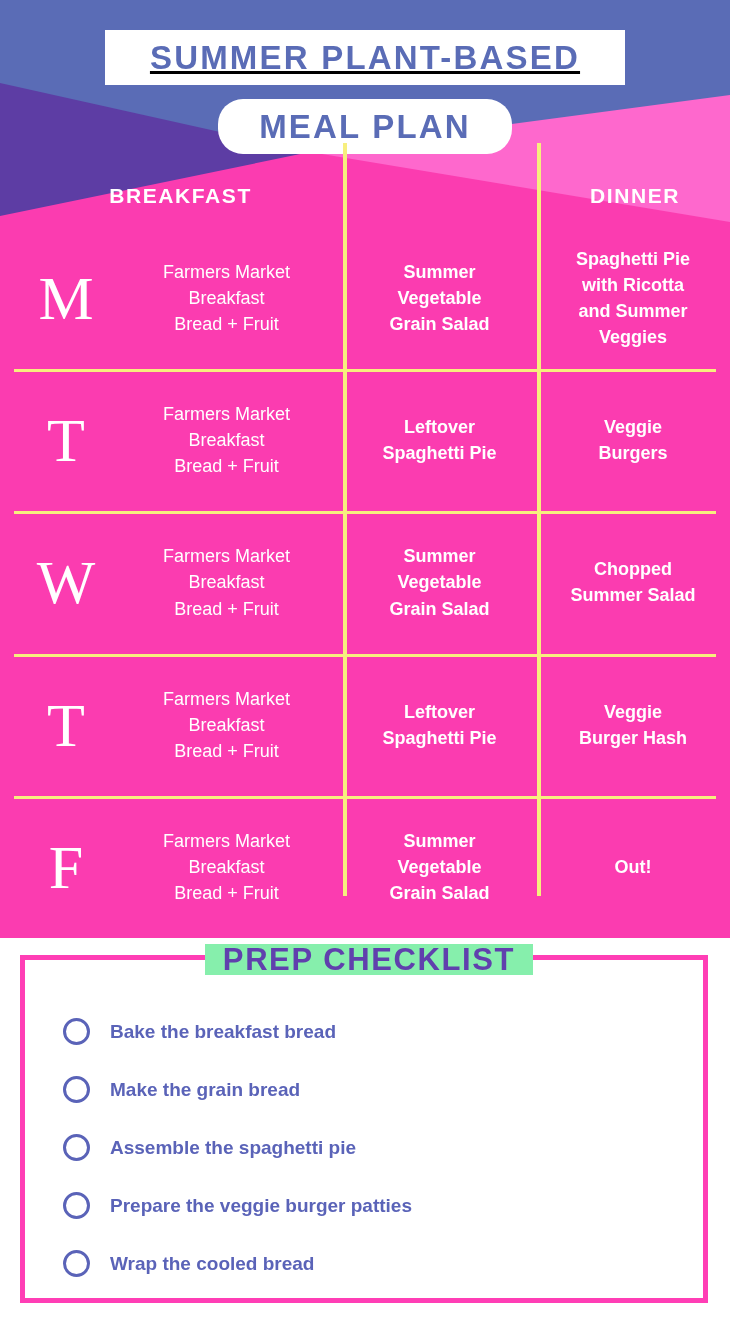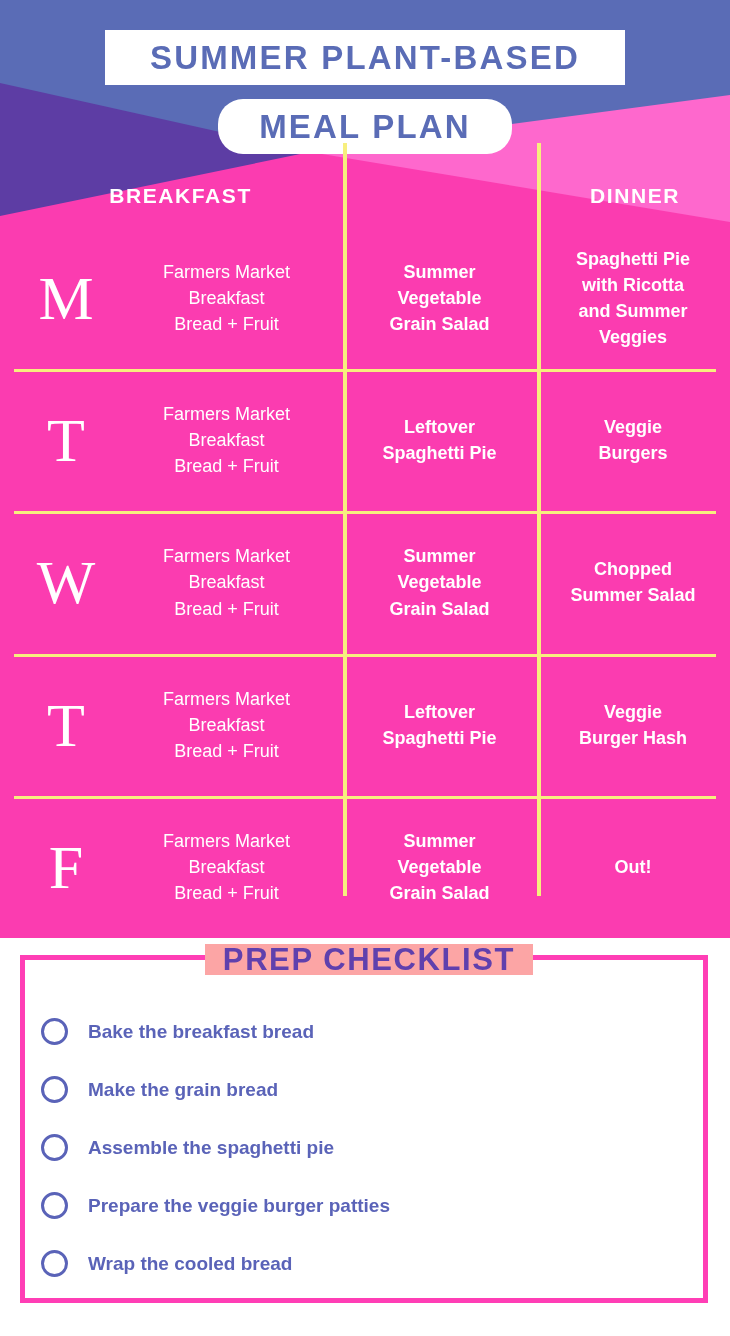--- a/index.html
+++ b/index.html
@@ -39,21 +39,21 @@
   }
   .title-band span {
     color: #5a6cb6;
     font-weight: bold;
     letter-spacing: 2.2px;
     line-height: 1;
     white-space: nowrap;
   }
   #title-line-1 {
     left: 105px; top: 30px;
-    width: 520px; height: 55px;
+    width: 520px; height: 55px; text-decoration: underline;
   }
   #title-line-1 span { font-size: 33px; }
 
   #title-line-2 {
     left: 218px; top: 99px;
     width: 294px; height: 55px; border-radius: 25px;
   }
   #title-line-2 span { font-size: 33px; }
 
   
@@ -181,36 +181,36 @@
     position: absolute;
     left: 0;
     top: -22px;
     width: 688px;
     height: 42px;
     display: flex;
     align-items: center;
     justify-content: center;
   }
   #checklist-title {
-    background: #fca5a5;
+    background: #86efac;
     padding: 0 18px;
     color: #6040ad;
     font-size: 31px;
     font-weight: bold;
     letter-spacing: 1.6px;
     line-height: 1;
     white-space: nowrap;
   }
 
   #checklist-items {
     position: absolute;
     left: 0;
     top: 42px;
     width: 100%;
-    padding: 0 0 0 16px;
+    padding: 0 0 0 38px;
   }
   .check-item {
     display: flex;
     align-items: center;
     height: 58px;
   }
   .checkbox {
     flex: 0 0 auto;
     width: 27px;
     height: 27px;

